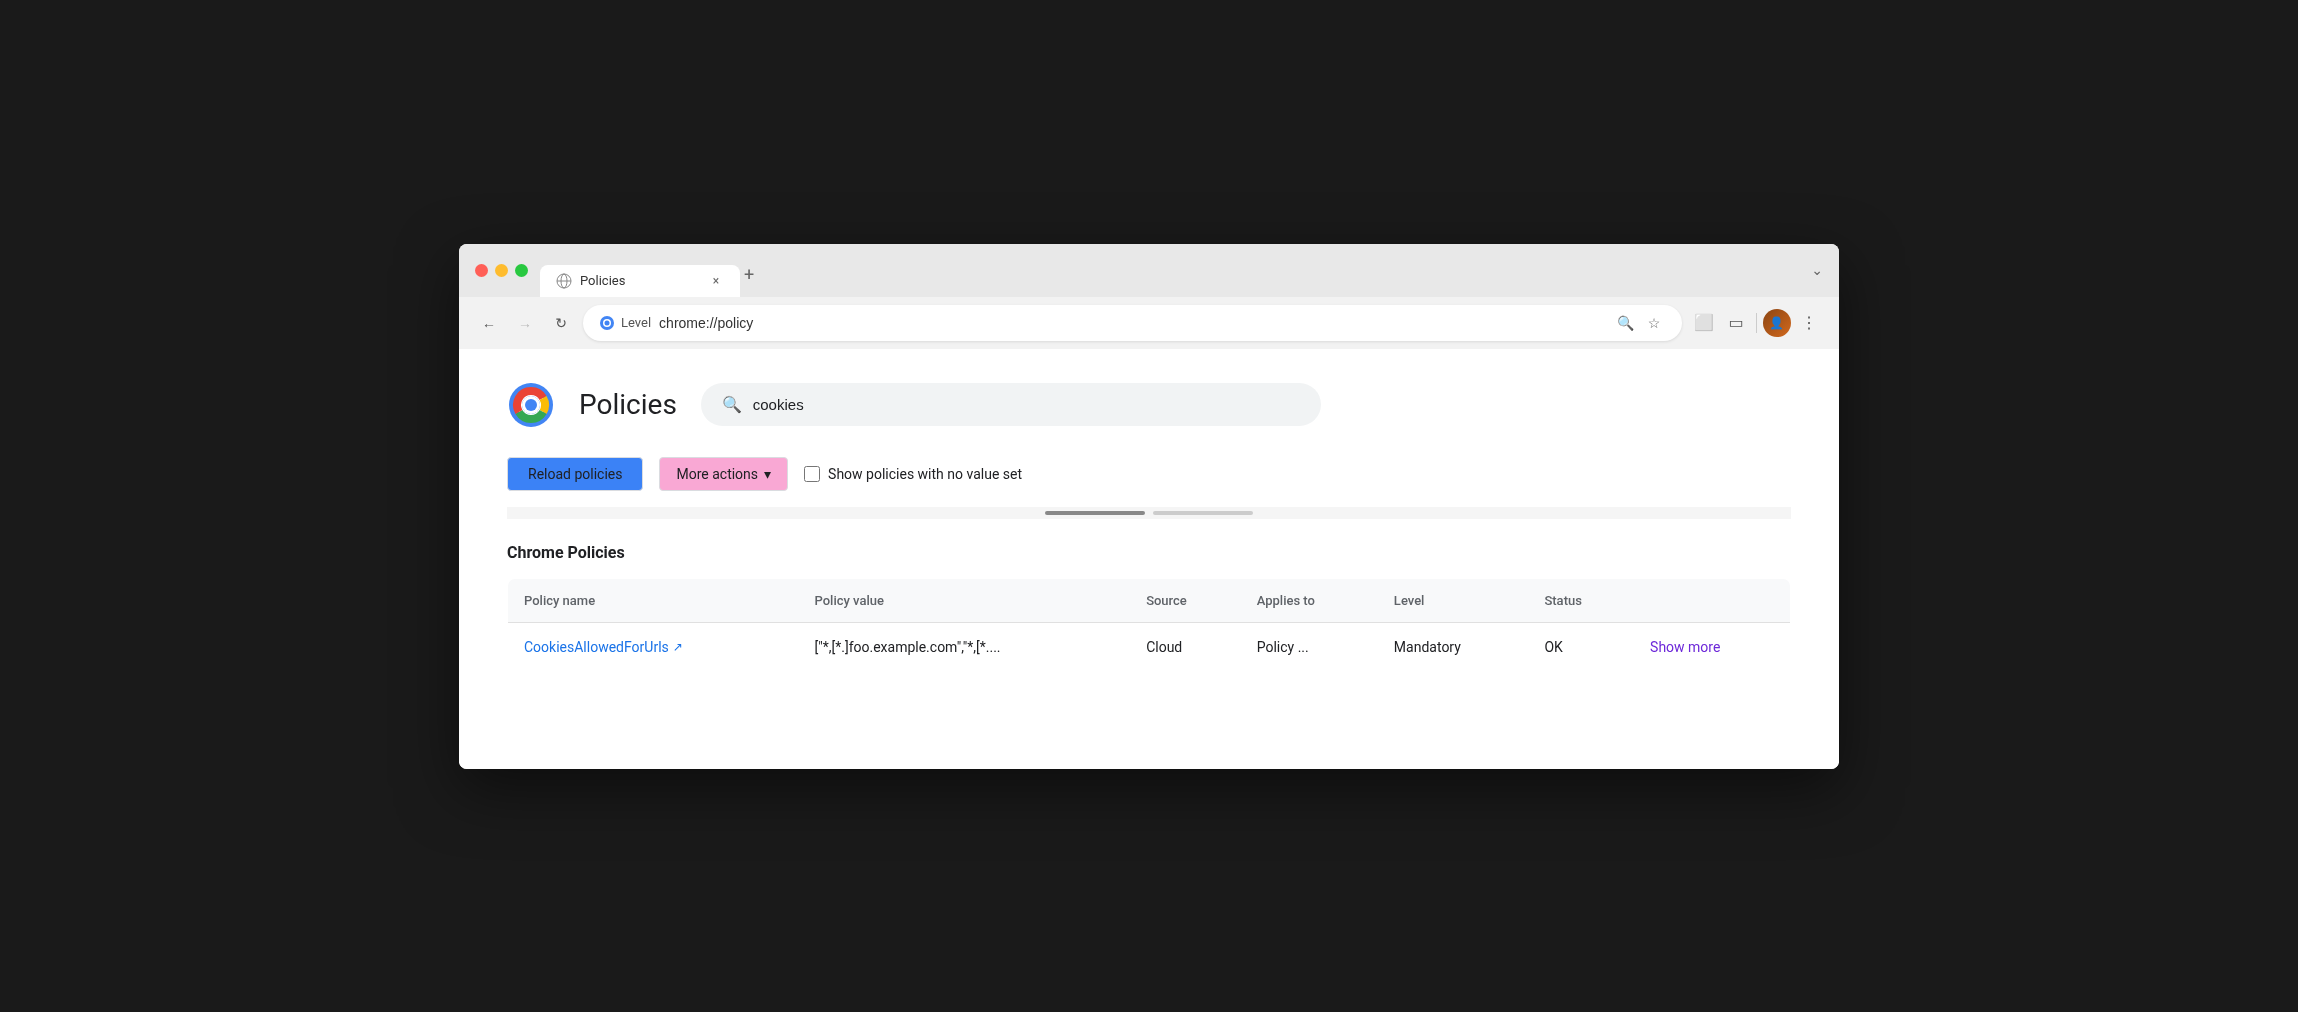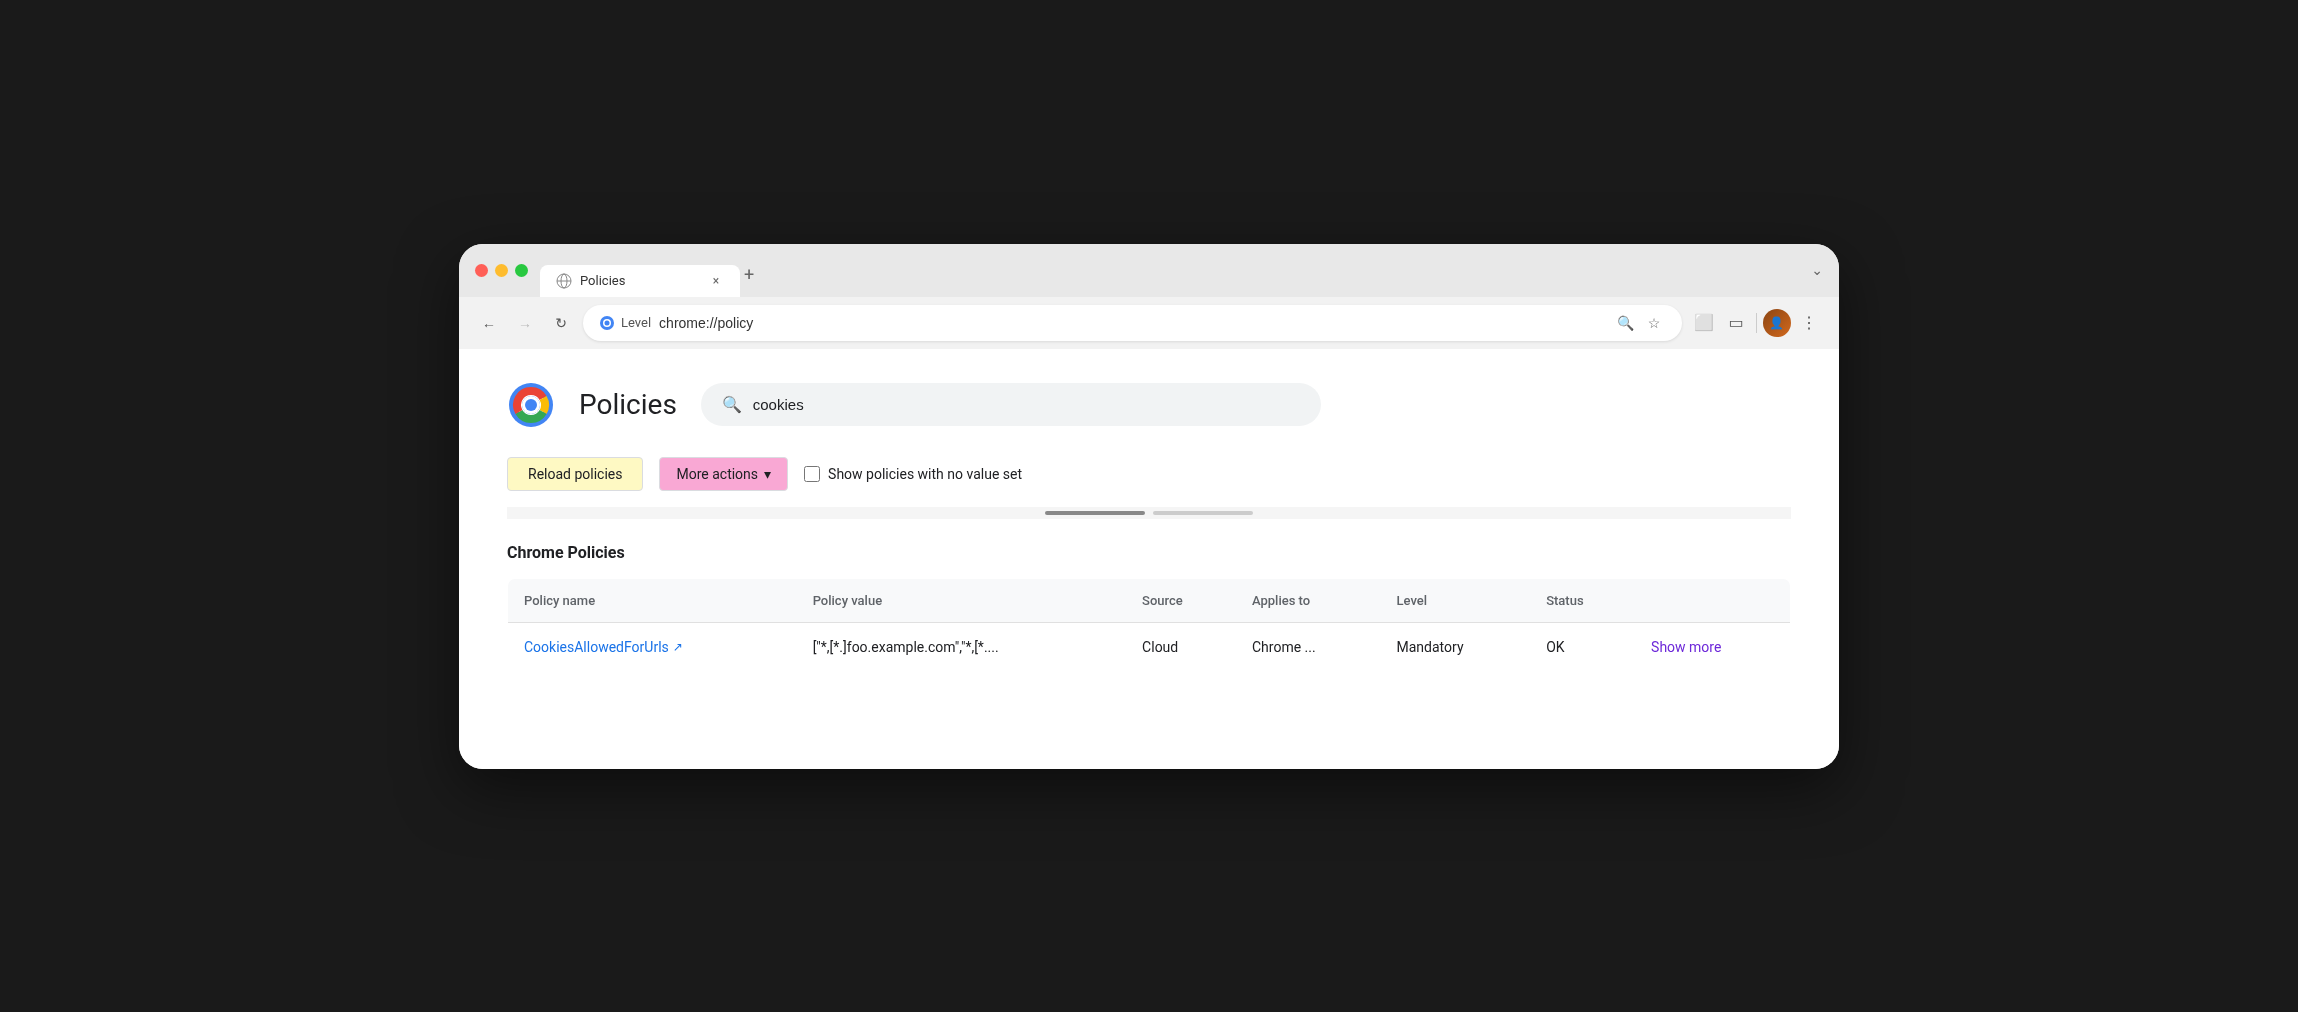--- a/index.html
+++ b/index.html
@@ -8,21 +8,21 @@
       display: flex;
       justify-content: center;
       align-items: center;
       min-height: 100vh;
       font-family: -apple-system, BlinkMacSystemFont, 'Segoe UI', Roboto, sans-serif;
     }
 
     .browser-window {
       width: 1380px;
       background: #ffffff;
-      border-radius: 24px;
+      border-radius: 8px;
       box-shadow: 0 20px 60px rgba(0,0,0,0.5);
       overflow: hidden;
     }
 
     
     .title-bar {
       background: #e8e8e8;
       padding: 12px 16px 0 16px;
       display: flex;
       align-items: center;
@@ -274,21 +274,21 @@
       display: flex;
       align-items: center;
       gap: 16px;
       margin-bottom: 16px;
     }
 
     .btn-reload {
       padding: 8px 20px;
       border: 1px solid #dadce0;
       border-radius: 4px;
-      background: #fef9c3;
+      background: #3b82f6;
       font-size: 14px;
       color: #202124;
       cursor: pointer;
       font-family: inherit;
     }
 
     .btn-more-actions {
       padding: 8px 16px;
       border: 1px solid #dadce0;
       border-radius: 4px;
@@ -519,21 +519,21 @@
       <tbody>
         <tr>
           <td>
             <a class="policy-link" href="#">
               <span>CookiesAllowedForUrls</span>
               <span class="external-icon">↗</span>
             </a>
           </td>
           <td>["*,[*.]foo.example.com","*,[*....</td>
           <td>Cloud</td>
-          <td>Chrome ...</td>
+          <td>Policy ...</td>
           <td>Mandatory</td>
           <td>OK</td>
           <td>
             <a class="show-more-link" href="#">Show more</a>
           </td>
         </tr>
       </tbody>
     </table>
   </div>
 </div>

